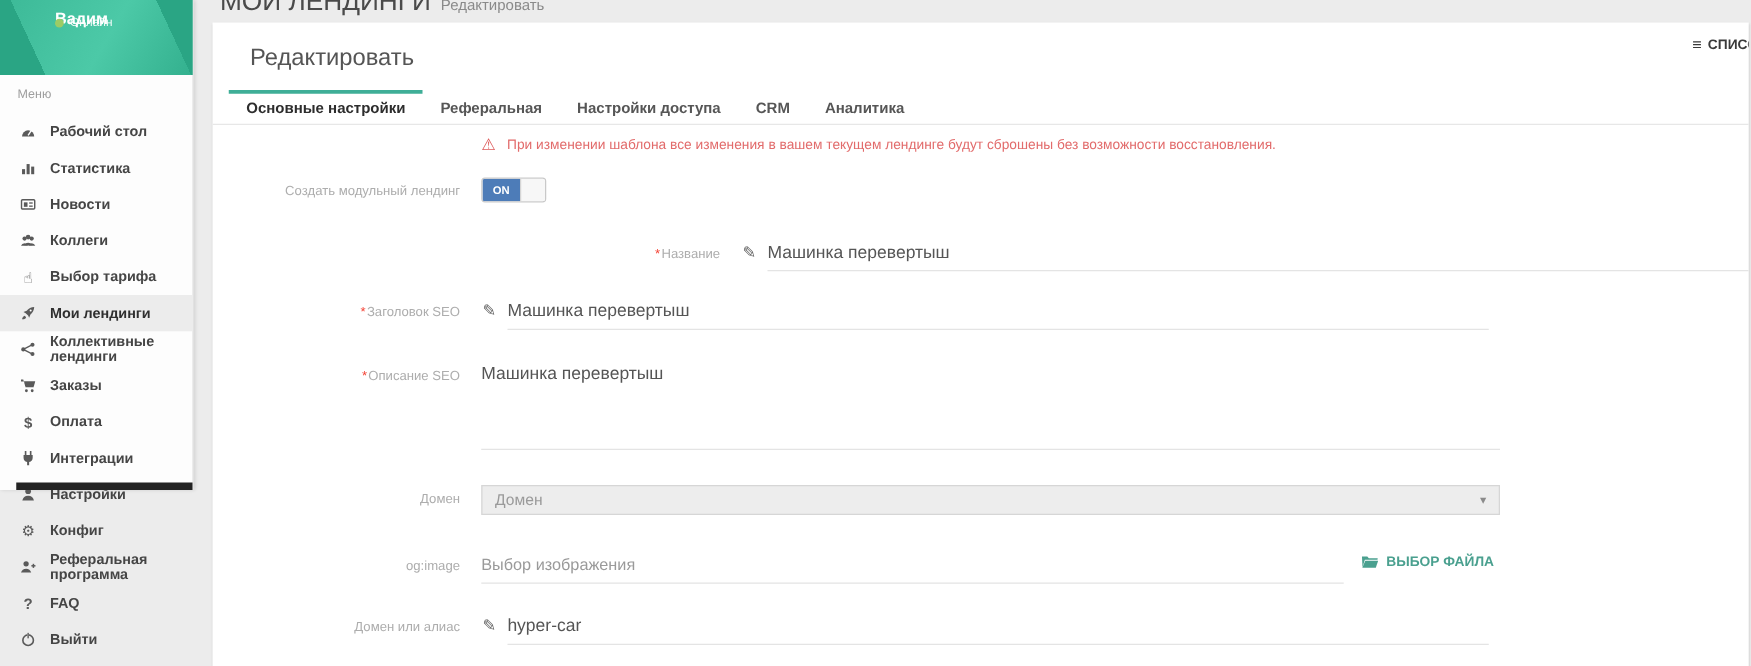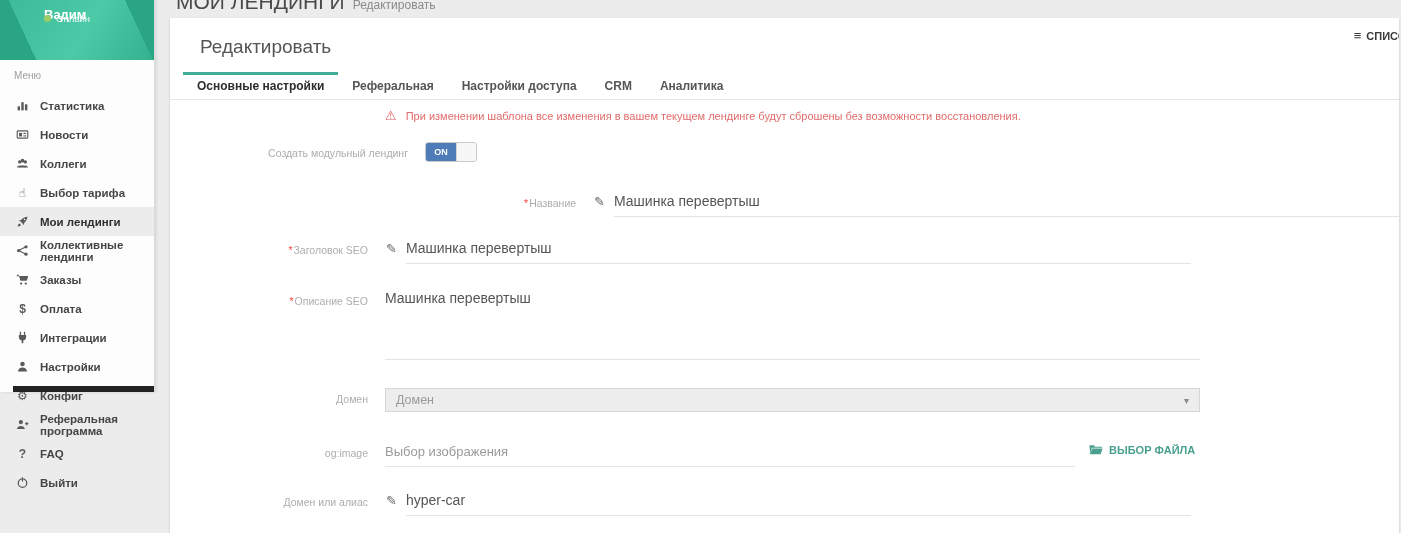--- a/index.html
+++ b/index.html
@@ -60,21 +60,21 @@
   .pencil { color:#666; font-size:13px; margin:2px 9px 0 1px; cursor:pointer; }
 
   .uinput { border:none; outline:none; background:rgba(0,0,0,0); width:785px;
     border-bottom:1px solid #e4e4e4; font-size:14px; color:#555; padding:1px 0 7px;
     font-family:"Liberation Sans","DejaVu Sans",sans-serif; }
   .uinput::placeholder { color:#9a9a9a; font-size:13px; }
   .utext { border:none; outline:none; background:rgba(0,0,0,0); width:815px; height:70px; resize:none;
     border-bottom:1px solid #e4e4e4; font-size:14px; color:#555; padding:0;
     font-family:"Liberation Sans","DejaVu Sans",sans-serif; }
 
-  .row-toggle { margin-top:0;padding-left:40px; }
+  .row-toggle { margin-top:0; }
   .row-name  { margin-top:30px;justify-content:flex-end; }
   .row-seot  { margin-top:22px; }
   .row-seod  { margin-top:26px; }
   .row-dom   { margin-top:28px; }
   .row-og    { margin-top:30px; }
   .row-alias { margin-top:24px; }
 
   .toggle { width:52px; height:20px; border:1px solid #c9c9c9; border-radius:3px; display:flex;
     overflow:hidden; cursor:pointer; background:#fff; }
   .toggle-on { width:30px; background:#4d7cb8; color:#fff; font-size:9px; font-weight:700;
@@ -98,20 +98,29 @@
   <div class="sb-head">
     <div class="sb-user">Вадим</div>
     <div class="sb-status">
       <span class="dot"></span>
       <span>Онлайн</span>
     </div>
   </div>
   <div class="sb-menu-label">Меню</div>
   <div class="sb-items">
 
+    <div class="sb-item">
+      <span class="sb-ico">
+        <svg viewBox="0 0 16 16">
+            <path d="M2 12.5a6 6 0 1 1 12 0z"></path>
+            <line x1="8" y1="11.5" x2="11.2" y2="6.5" stroke="#fff" stroke-width="1.4"></line>
+          </svg>
+      </span>
+      <span>Рабочий стол</span>
+    </div>
 
     <div class="sb-item">
       <span class="sb-ico">
         <svg viewBox="0 0 16 16">
             <rect x="2" y="9" width="3" height="5"></rect>
             <rect x="6.5" y="4" width="3" height="10"></rect>
             <rect x="11" y="6.5" width="3" height="7.5"></rect>
           </svg>
       </span>
       <span>Статистика</span>

